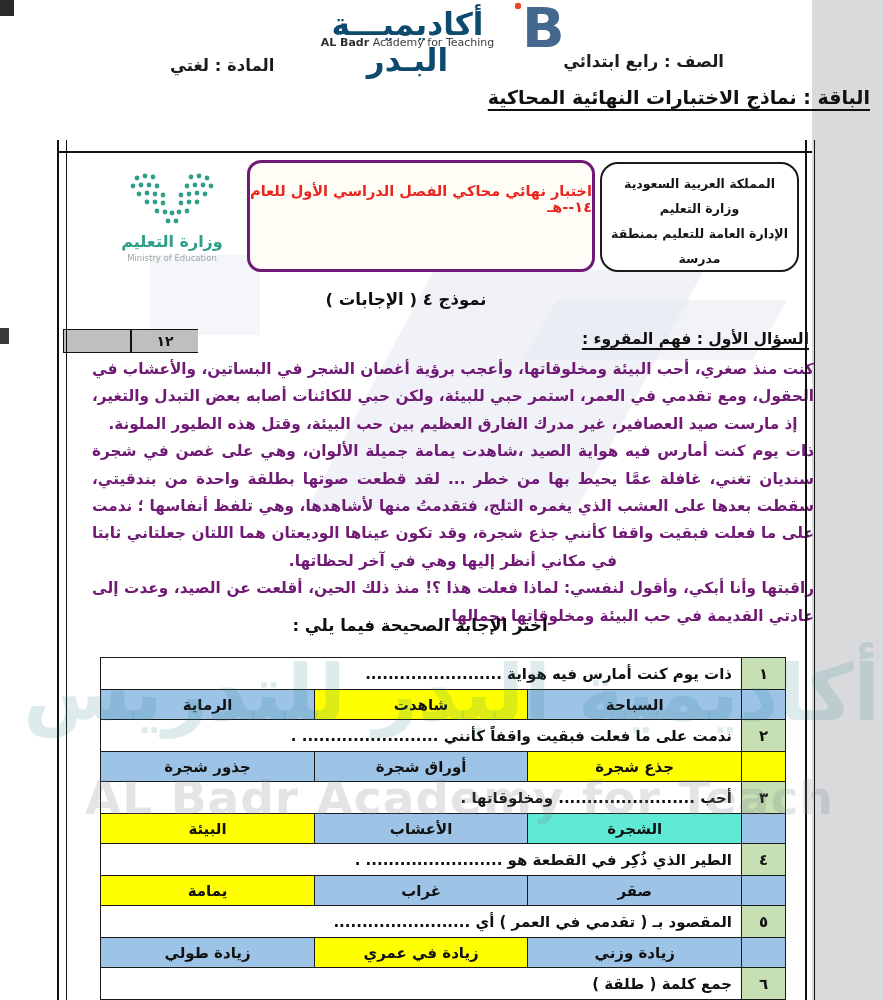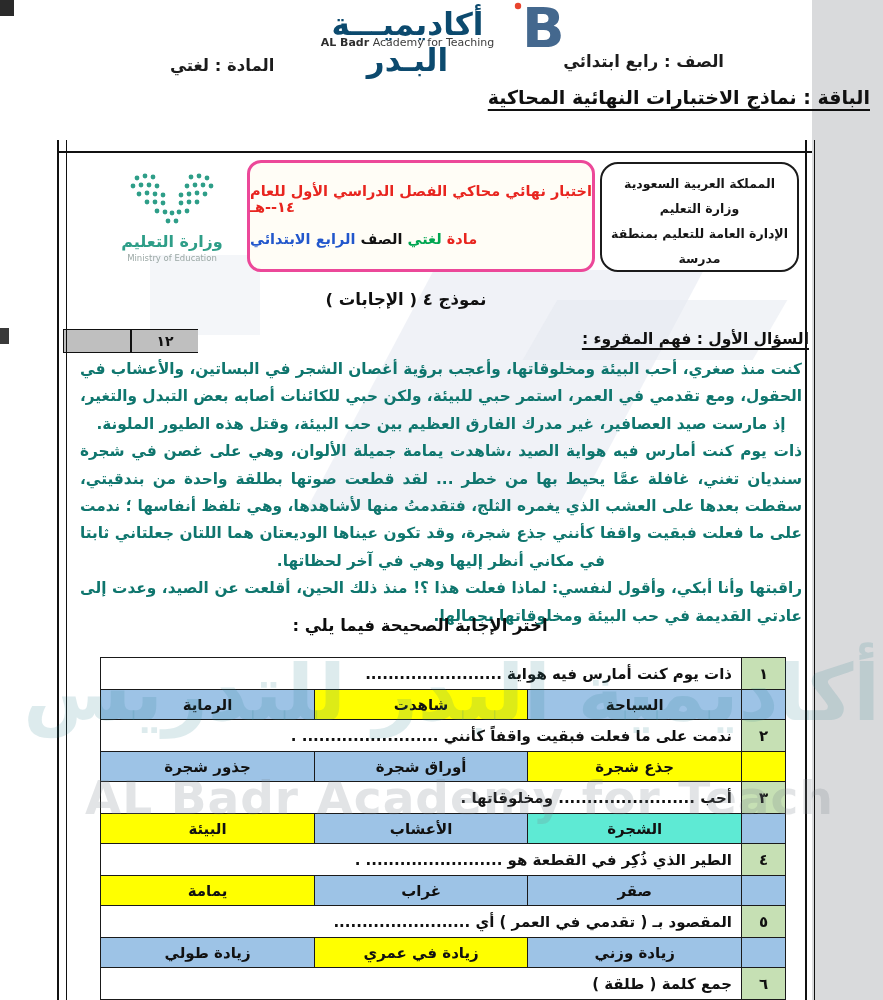--- a/index.html
+++ b/index.html
@@ -27,39 +27,39 @@
   .logo-mark{position:absolute;left:508px;top:0px;width:70px;height:52px;z-index:3;}
   .meta-row{position:absolute;top:52px;left:0;width:812px;z-index:3;}
   .class-label{position:absolute;right:88px;top:0;font-size:16.5px;font-weight:bold;color:#1c1c1c;direction:rtl;}
   .subject-label{position:absolute;left:170px;top:4px;font-size:16.5px;font-weight:bold;color:#1c1c1c;direction:rtl;}
   .package-title{position:absolute;top:86px;left:0;width:870px;text-align:right;font-size:19px;font-weight:bold;color:#101010;direction:rtl;z-index:3;}
   .package-title span{text-decoration:underline;text-decoration-thickness:2px;text-underline-offset:5px;}
 
   
   .official-box{position:absolute;left:600px;top:162px;width:199px;height:110px;border:2px solid #1b1b1b;border-radius:18px;z-index:3;background:transparent;direction:rtl;text-align:center;padding-top:7px;box-sizing:border-box;}
   .official-box div{font-size:12.5px;font-weight:bold;color:#151515;line-height:25px;}
-  .exam-box{position:absolute;left:247px;top:160px;width:348px;height:112px;border:3px solid #ec4899;border-radius:14px;z-index:3;text-align:left;direction:rtl;box-sizing:border-box;background:#fffdf6;}
+  .exam-box{position:absolute;left:247px;top:160px;width:348px;height:112px;border:3px solid #701a75;border-radius:14px;z-index:3;text-align:right;direction:rtl;box-sizing:border-box;background:#fffdf6;}
   .exam-line1{margin-top:20px;font-size:14.5px;font-weight:bold;color:#e8251f;}
   .exam-line2{margin-top:16px;font-size:14.5px;font-weight:bold;color:#111;}
   .c-red{color:#e8251f;} .c-green{color:#00a651;} .c-blue{color:#2257cc;} .c-black{color:#111;}
 
   .ministry{position:absolute;left:92px;top:168px;width:160px;text-align:center;z-index:3;}
   .ministry .ar{font-size:16px;font-weight:bold;color:#2e9e88;letter-spacing:1px;margin-top:2px;}
   .ministry .en{font-size:8.5px;color:#9fae AA;color:#9ba8a5;margin-top:2px;}
 
   .model-line{position:absolute;top:290px;left:0;width:812px;text-align:center;font-size:16.5px;font-weight:bold;color:#101010;direction:rtl;z-index:3;}
 
   .score-box{position:absolute;left:63px;top:329px;display:flex;z-index:3;}
   .score-cell{width:66px;height:22px;background:#bfbfbf;border:1.6px solid #111;display:flex;align-items:center;justify-content:center;font-size:14px;font-weight:bold;color:#111;}
   .score-cell.empty{border-left-width:1.6px;}
   .score-cell.value{border-right:none;}
 
   .q1-heading{position:absolute;right:74px;top:330px;font-size:15.5px;font-weight:bold;color:#101010;direction:rtl;z-index:3;text-decoration:underline;text-decoration-thickness:1.8px;text-underline-offset:4px;}
 
-  .passage{position:absolute;left:80px;top:356px;width:722px;direction:rtl;z-index:3;color:#0f766e;}
+  .passage{position:absolute;left:92px;top:356px;width:722px;direction:rtl;z-index:3;color:#701a75;}
   .passage p{margin:0;font-size:15.3px;font-weight:bold;line-height:27.4px;text-align:justify;}
   .passage p.center-last{text-align-last:center;}
 
   .instruction{position:absolute;top:616px;left:0;width:840px;text-align:center;font-size:16.5px;font-weight:bold;color:#0e0e0e;direction:rtl;z-index:3;}
 
   
   .answers{position:absolute;left:100px;top:657px;width:686px;direction:rtl;z-index:3;border-top:1.5px solid #1a1a1a;box-sizing:border-box;}
   .t-row{display:flex;}
   .cell{box-sizing:border-box;border:1px solid #1a1a1a;border-top:none;display:flex;align-items:center;}
   .q-num{width:45px;height:32px;background:#c6e0b4;justify-content:center;font-size:15px;font-weight:bold;color:#111;}
@@ -105,23 +105,20 @@
 
   <div class="official-box">
     <div>المملكة العربية السعودية</div>
     <div>وزارة التعليم</div>
     <div>الإدارة العامة للتعليم بمنطقة</div>
     <div>مدرسة</div>
   </div>
 
   <div class="exam-box">
     <div class="exam-line1">اختبار نهائي محاكي الفصل الدراسي الأول للعام ١٤--هـ</div>
-    <div class="exam-line2">
-      <span class="c-red">مادة </span><span class="c-green">لغتي </span><span class="c-black">الصف </span><span class="c-blue">الرابع الابتدائي</span>
-    </div>
   </div>
 
   <div class="ministry">
     <svg width="130" height="58" viewBox="0 0 130 58">
       <g fill="#2e9e88">
         <circle cx="30" cy="10" r="2.4"></circle>
           <circle cx="38" cy="8" r="2.4"></circle>
           <circle cx="46" cy="9" r="2.4"></circle>
         <circle cx="84" cy="9" r="2.4"></circle>
           <circle cx="92" cy="8" r="2.4"></circle>

